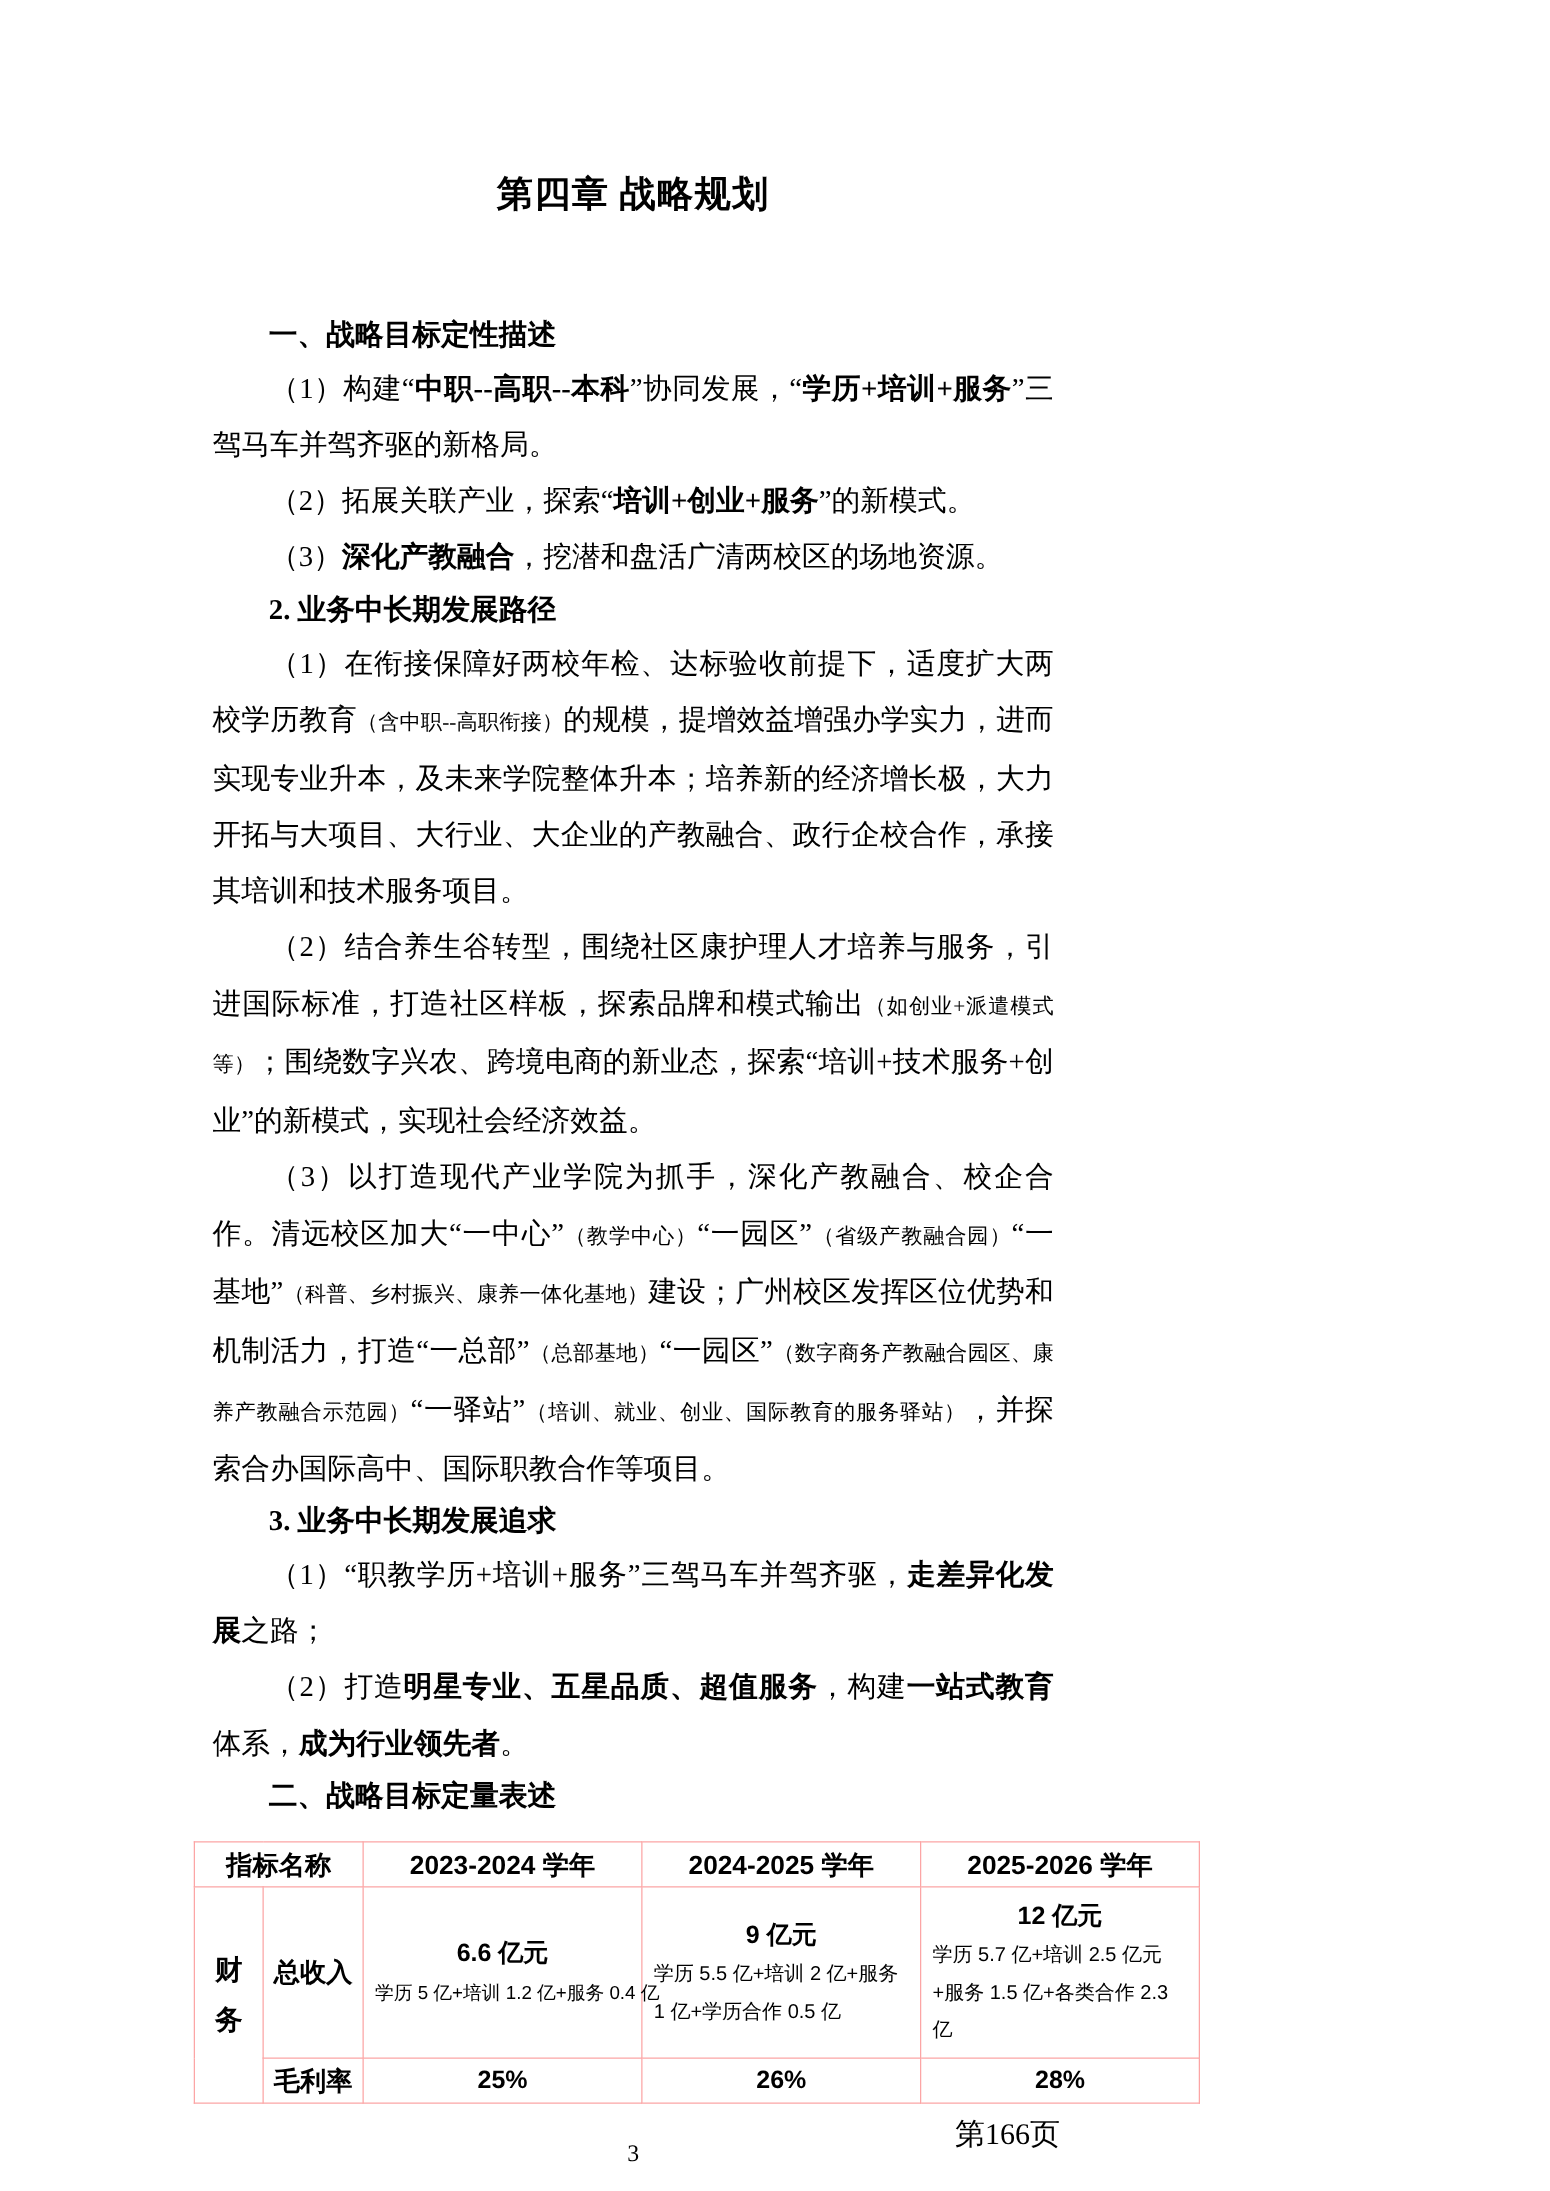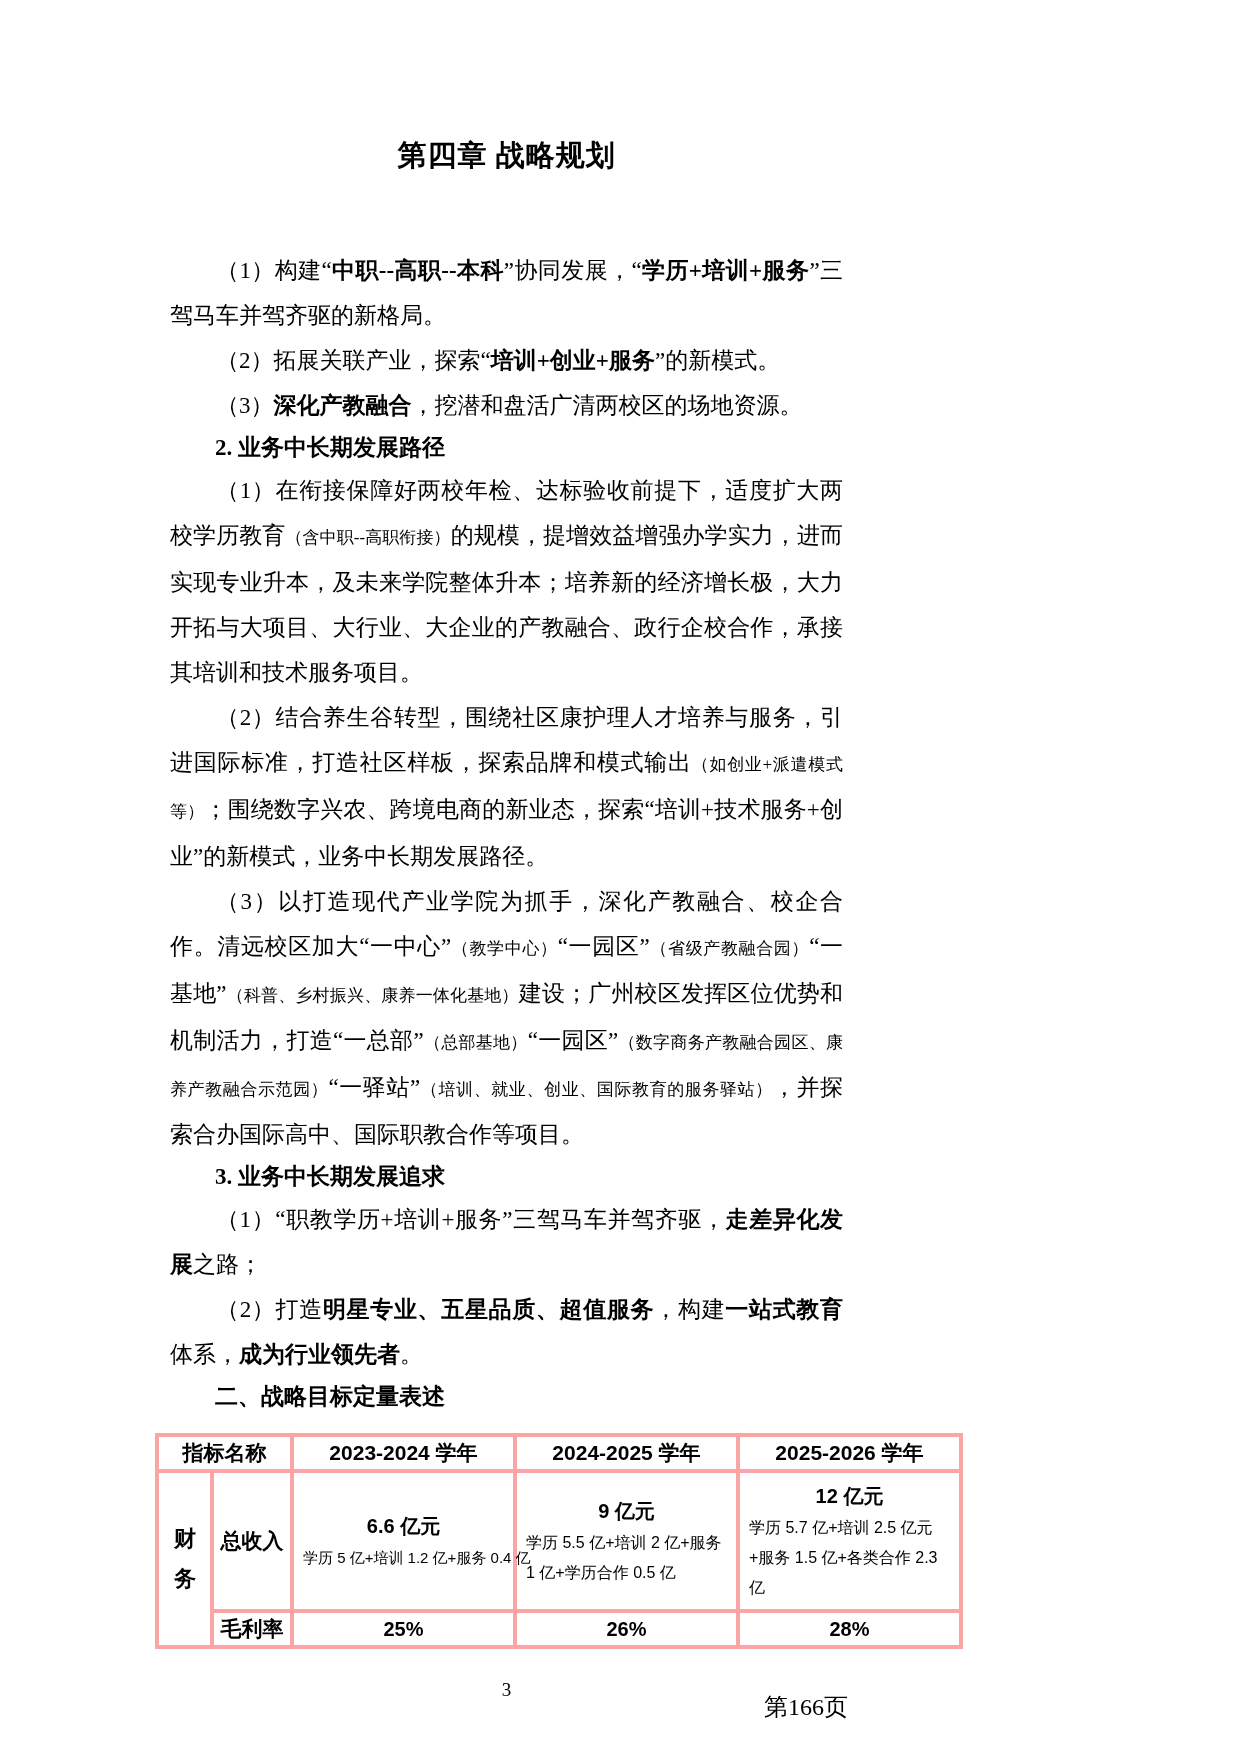--- a/index.html
+++ b/index.html
@@ -22,21 +22,21 @@
     line-height:40px; padding-left:45px;
   }
   .para {
     font-size:23px; line-height:45px;
     text-align:justify; text-indent:46px;
   }
   .para .b { font-weight:700; }
   .para .sm { font-size:17px; }
   .tbl-wrap { margin-top:16px; margin-left:-15px; }
   table.tbl { border-collapse:collapse; width:805px; table-layout:fixed; }
-  table.tbl th, table.tbl td { border:4px solid #fca5a5; }
+  table.tbl th, table.tbl td { border:1px solid #fca5a5; }
   .c-grp { width:55px; } .c-lbl { width:80px; }
   .c-y { width:223px; }
   table.tbl th {
     font-size:21px; font-weight:700; text-align:center;
     height:36px; font-family:"Liberation Sans","DejaVu Sans",sans-serif;
   }
   td.grp {
     font-weight:700; text-align:center; vertical-align:middle;
     font-size:22px; line-height:40px; padding:0 15px; word-break:break-all;
     font-family:"Liberation Sans","DejaVu Sans",sans-serif;
@@ -64,29 +64,30 @@
   .footer { position:absolute; right:270px; bottom:30px; font-size:24px; }
 </style>
 </head>
 <body>
 
 <div class="page">
   <div class="content">
 
     <div class="doc-title">第四章 战略规划</div>
 
+    <div class="h2">一、战略目标定性描述</div>
 
     <div class="para"><span>（1）构建“</span><span class="b">中职--高职--本科</span><span>”协同发展，“</span><span class="b">学历+培训+服务</span><span>”三驾马车并驾齐驱的新格局。</span></div>
     <div class="para"><span>（2）拓展关联产业，探索“</span><span class="b">培训+创业+服务</span><span>”的新模式。</span></div>
     <div class="para"><span>（3）</span><span class="b">深化产教融合</span><span>，挖潜和盘活广清两校区的场地资源。</span></div>
 
     <div class="h2">2. 业务中长期发展路径</div>
 
     <div class="para"><span>（1）在衔接保障好两校年检、达标验收前提下，适度扩大两校学历教育</span><span class="sm">（含中职--高职衔接）</span><span>的规模，提增效益增强办学实力，进而实现专业升本，及未来学院整体升本；培养新的经济增长极，大力开拓与大项目、大行业、大企业的产教融合、政行企校合作，承接其培训和技术服务项目。</span></div>
-    <div class="para"><span>（2）结合养生谷转型，围绕社区康护理人才培养与服务，引进国际标准，打造社区样板，探索品牌和模式输出</span><span class="sm">（如创业+派遣模式等）</span><span>；围绕数字兴农、跨境电商的新业态，探索“培训+技术服务+创业”的新模式，业务中长期发展路径。</span></div>
+    <div class="para"><span>（2）结合养生谷转型，围绕社区康护理人才培养与服务，引进国际标准，打造社区样板，探索品牌和模式输出</span><span class="sm">（如创业+派遣模式等）</span><span>；围绕数字兴农、跨境电商的新业态，探索“培训+技术服务+创业”的新模式，实现社会经济效益。</span></div>
     <div class="para"><span>（3）以打造现代产业学院为抓手，深化产教融合、校企合作。清远校区加大“一中心”</span><span class="sm">（教学中心）</span><span>“一园区”</span><span class="sm">（省级产教融合园）</span><span>“一基地”</span><span class="sm">（科普、乡村振兴、康养一体化基地）</span><span>建设；广州校区发挥区位优势和机制活力，打造“一总部”</span><span class="sm">（总部基地）</span><span>“一园区”</span><span class="sm">（数字商务产教融合园区、康养产教融合示范园）</span><span>“一驿站”</span><span class="sm">（培训、就业、创业、国际教育的服务驿站）</span><span>，并探索合办国际高中、国际职教合作等项目。</span></div>
 
     <div class="h2">3. 业务中长期发展追求</div>
 
     <div class="para"><span>（1）“职教学历+培训+服务”三驾马车并驾齐驱，</span><span class="b">走差异化发展</span><span>之路；</span></div>
     <div class="para"><span>（2）打造</span><span class="b">明星专业、五星品质、超值服务</span><span>，构建</span><span class="b">一站式教育</span><span>体系，</span><span class="b">成为行业领先者</span><span>。</span></div>
 
     <div class="h2">二、战略目标定量表述</div>
 
     <div class="tbl-wrap">

